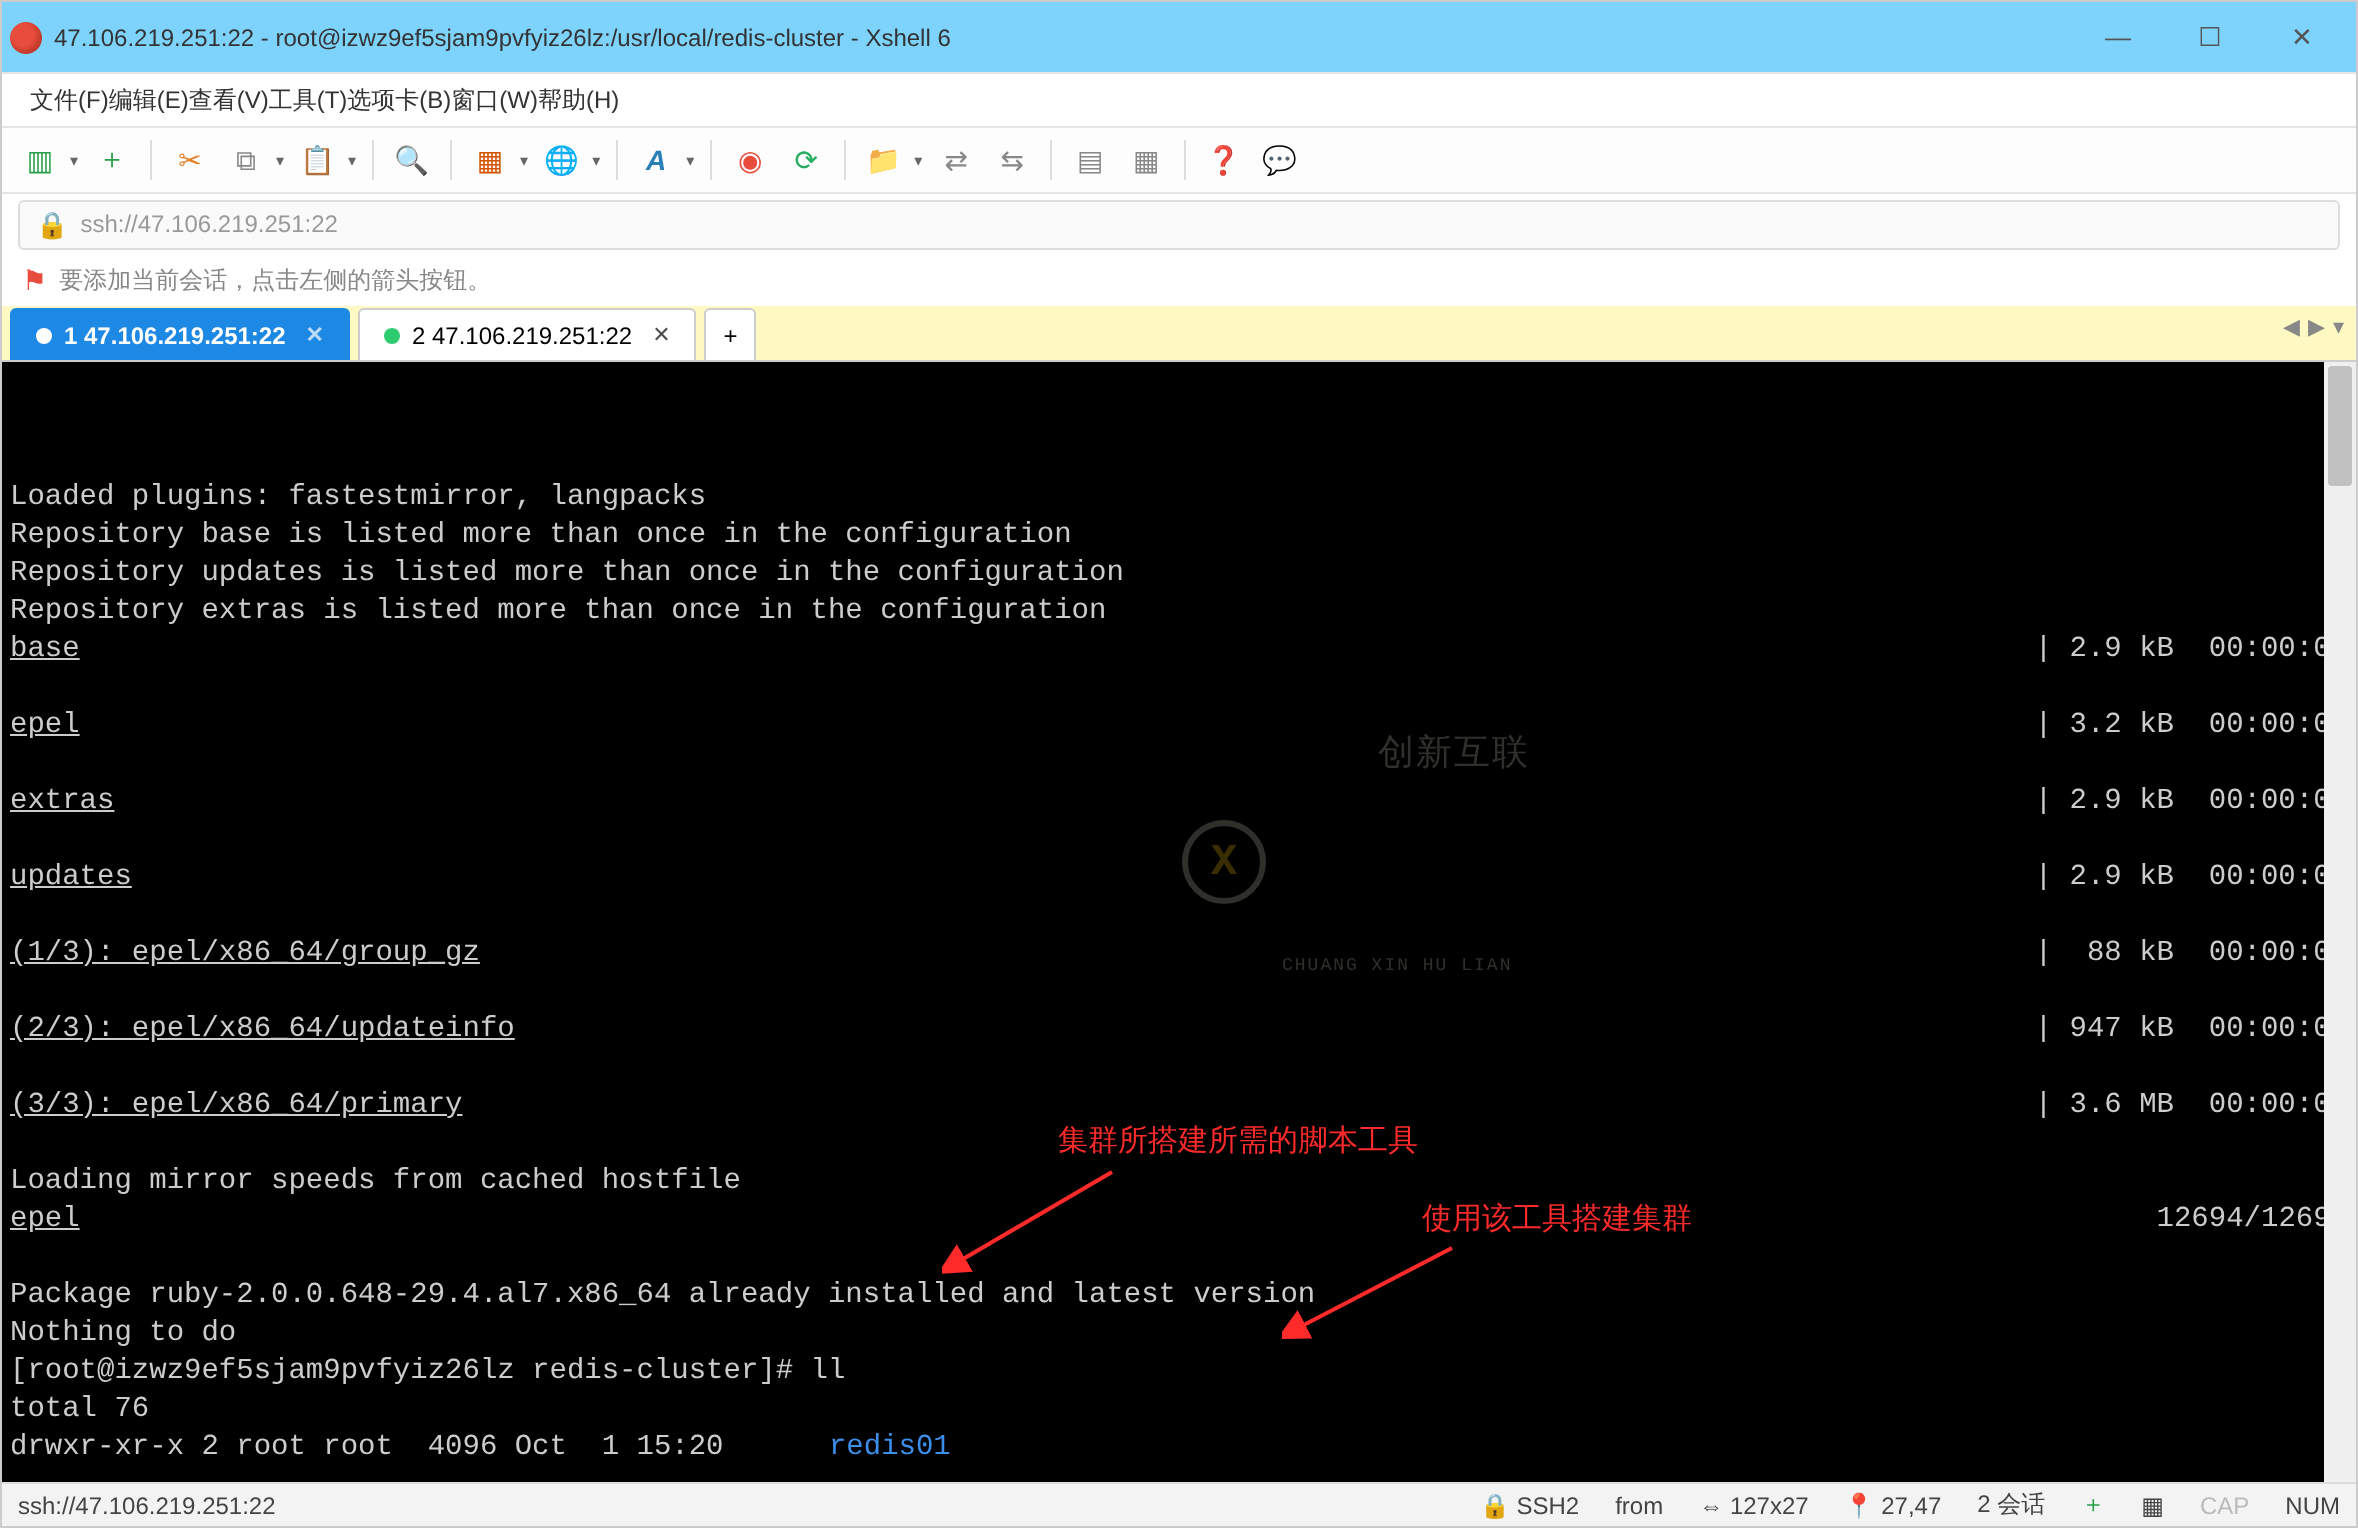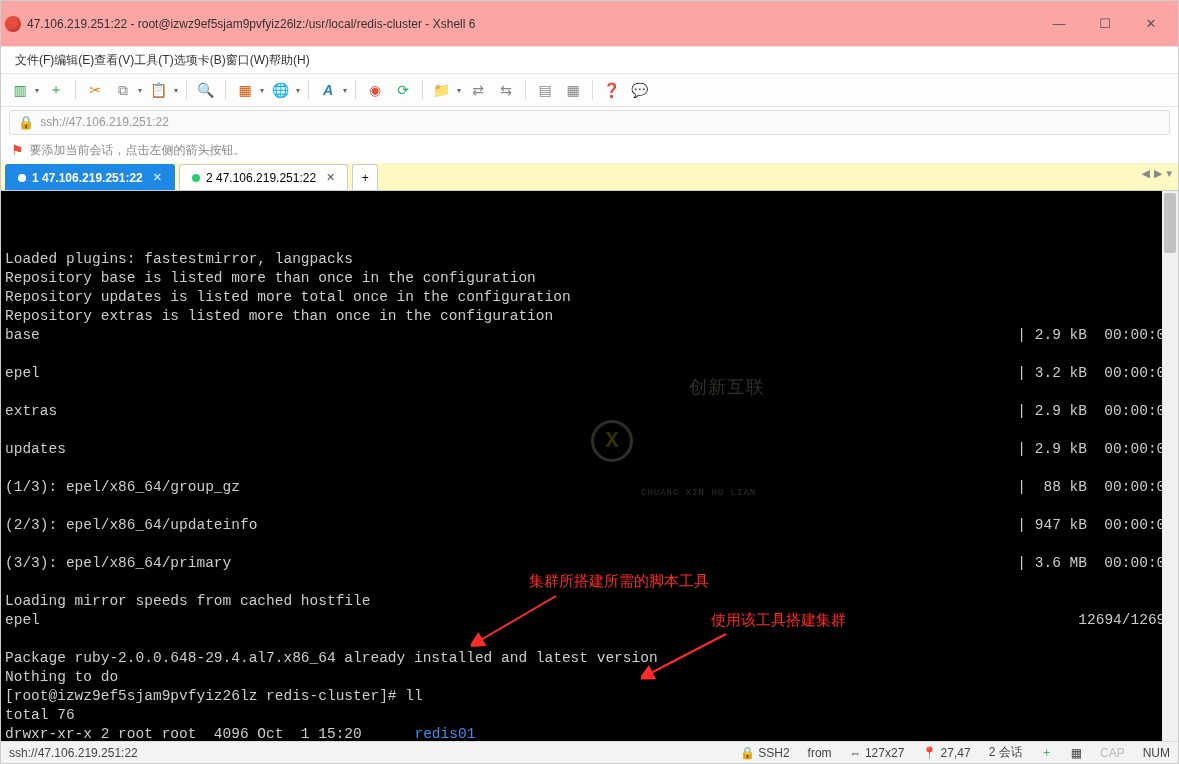--- a/index.html
+++ b/index.html
@@ -1,17 +1,17 @@
 <!DOCTYPE html>
 <html><head>
 <meta charset="utf-8">
 <style>
   * { box-sizing: border-box; margin: 0; padding: 0; }
   body { font-family: "Microsoft YaHei", Arial, sans-serif; font-size: 12px; background: #fff; width: 1179px; height: 764px; overflow: hidden; display: flex; flex-direction: column; border: 1px solid #ccc;}
-  .titlebar { height: 46px; background: #fca5a5; display: flex; align-items: center; padding: 0 4px; border-bottom: 1px solid #e5e5e5;}
+  .titlebar { height: 36px; background: #7dd3fc; display: flex; align-items: center; padding: 0 4px; border-bottom: 1px solid #e5e5e5;}
   .title-icon { width: 16px; height: 16px; background: radial-gradient(circle at 40% 40%, #e74c3c 40%, #c0392b 70%); border-radius: 50%; margin-right: 6px;}
   .title-text { flex: 1; font-size: 12px; color: #333; }
   .win-controls { display: flex; gap: 0px; }
   .win-btn { width: 46px; height: 28px; display: flex; align-items: center; justify-content: center; color: #555; font-size: 13px;}
   .menubar { height: 26px; display: flex; align-items: center; padding: 0 14px; background: #fff; font-size: 12px; color:#333;}
   .toolbar { height: 34px; display: flex; align-items: center; gap: 6px; padding: 0 8px; border-top:1px solid #e5e5e5; border-bottom:1px solid #e5e5e5; background:#fdfdfd;}
   .tb-btn { width: 22px; height: 22px; display:flex; align-items:center;justify-content:center; font-size:14px;}
   .tb-sep { width:1px; height:20px; background:#ddd; margin:0 2px;}
   .drop { font-size:8px; color:#666; margin-left:-2px;}
   .addr-bar { height: 30px; display:flex; align-items:center; padding:4px 8px; gap:6px;}
@@ -31,21 +31,21 @@
   .terminal .blue { color:#3b8eea;margin-left:44px;}
   .terminal .anno { position:absolute; color:#ff2a2a; font-family:"Microsoft YaHei"; font-size:15px;}
   .terminal svg.arrow { position:absolute; }
   .statusbar { height: 22px; background:#f3f3f3; border-top:1px solid #ddd; display:flex; align-items:center; padding:0 8px; font-size:12px; color:#444; gap:18px;}
   .statusbar .spacer{flex:1;}
   .scroll-stub { position:absolute; right:0; top:0; bottom:0; width:16px; background:#f0f0f0;}
   .scroll-thumb { position:absolute; right:2px; top:2px; width:12px; height:60px; background:#c1c1c1; border-radius:2px;}
   .watermark { position:absolute; left:590px; top:150px; opacity:0.25; display:flex; align-items:center; gap:8px; color:#bba;}
   .watermark .circ{ width:42px;height:42px;border:3px solid #bba;border-radius:50%;display:flex;align-items:center;justify-content:center;font-size:22px;font-weight:bold;color:#e6b800;}
   .tline { display:flex; }
-  .tline .l { flex:0 0 auto; }
+  .tline .l { flex:0 0 auto;text-decoration:underline; }
   .tline .r { margin-left:auto; }
 </style>
 </head>
 <body>
 
 <div class="titlebar">
   <div class="title-icon"></div>
   <div class="title-text">47.106.219.251:22 - root@izwz9ef5sjam9pvfyiz26lz:/usr/local/redis-cluster - Xshell 6</div>
   <div class="win-controls">
     <div class="win-btn">―</div>
@@ -135,21 +135,21 @@
 <div class="scroll-stub"><div class="scroll-thumb"></div></div>
 <div class="watermark">
   <div class="circ">X</div>
   <div>
     <div style="font-size:18px;letter-spacing:1px;margin-left:48px;">创新互联</div>
     <div style="font-size:9px;letter-spacing:1px;margin-top:48px;">CHUANG XIN HU LIAN</div>
   </div>
 </div>
 <span>Loaded plugins: fastestmirror, langpacks</span>
 <span>Repository base is listed more than once in the configuration</span>
-<span>Repository updates is listed more total once in the configuration</span>
+<span>Repository updates is listed more than once in the configuration</span>
 <span>Repository extras is listed more than once in the configuration</span>
 <div class="tline"><span class="l">base</span><span class="r">| 2.9 kB  00:00:00</span></div>
 <div class="tline"><span class="l">epel</span><span class="r">| 3.2 kB  00:00:00</span></div>
 <div class="tline"><span class="l">extras</span><span class="r">| 2.9 kB  00:00:00</span></div>
 <div class="tline"><span class="l">updates</span><span class="r">| 2.9 kB  00:00:00</span></div>
 <div class="tline"><span class="l">(1/3): epel/x86_64/group_gz</span><span class="r">|  88 kB  00:00:00</span></div>
 <div class="tline"><span class="l">(2/3): epel/x86_64/updateinfo</span><span class="r">| 947 kB  00:00:00</span></div>
 <div class="tline"><span class="l">(3/3): epel/x86_64/primary</span><span class="r">| 3.6 MB  00:00:00</span></div>
 <span>Loading mirror speeds from cached hostfile</span>
 <div class="tline"><span class="l">epel</span><span class="r">12694/12694</span></div>

